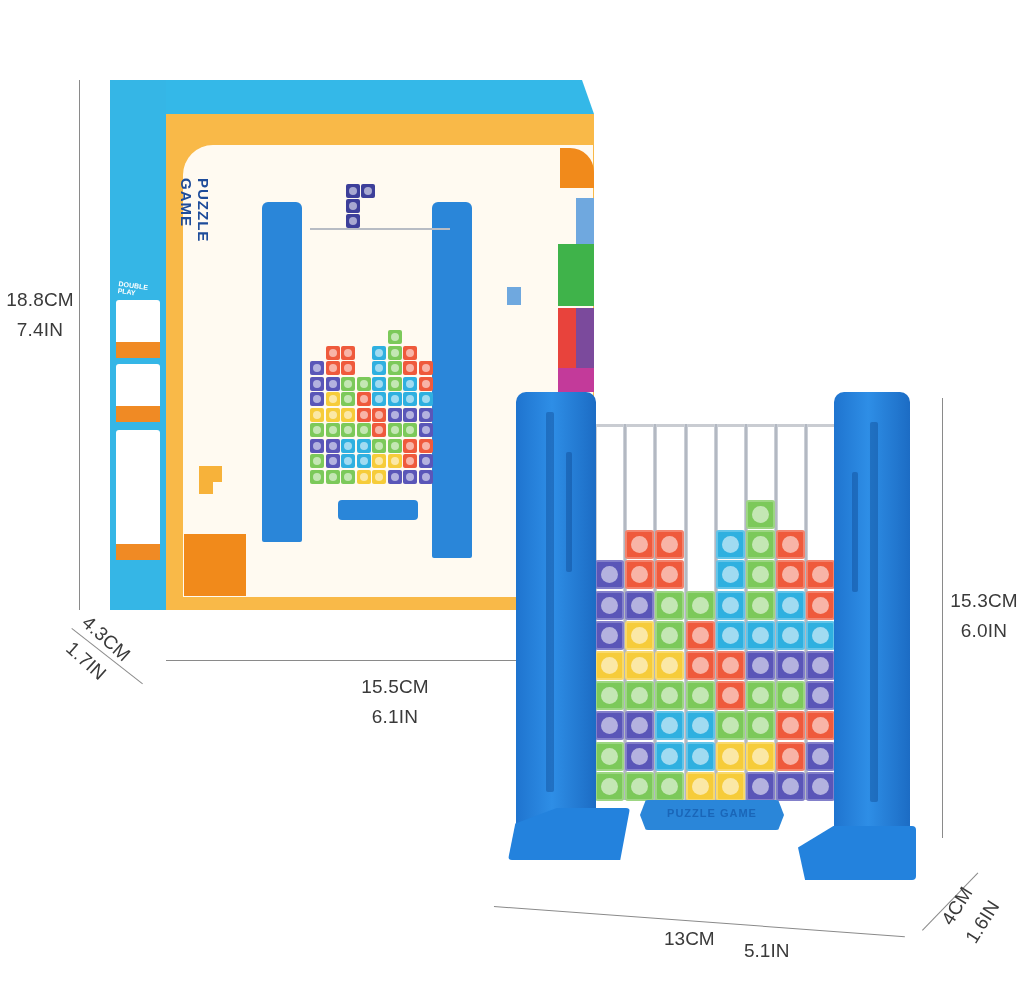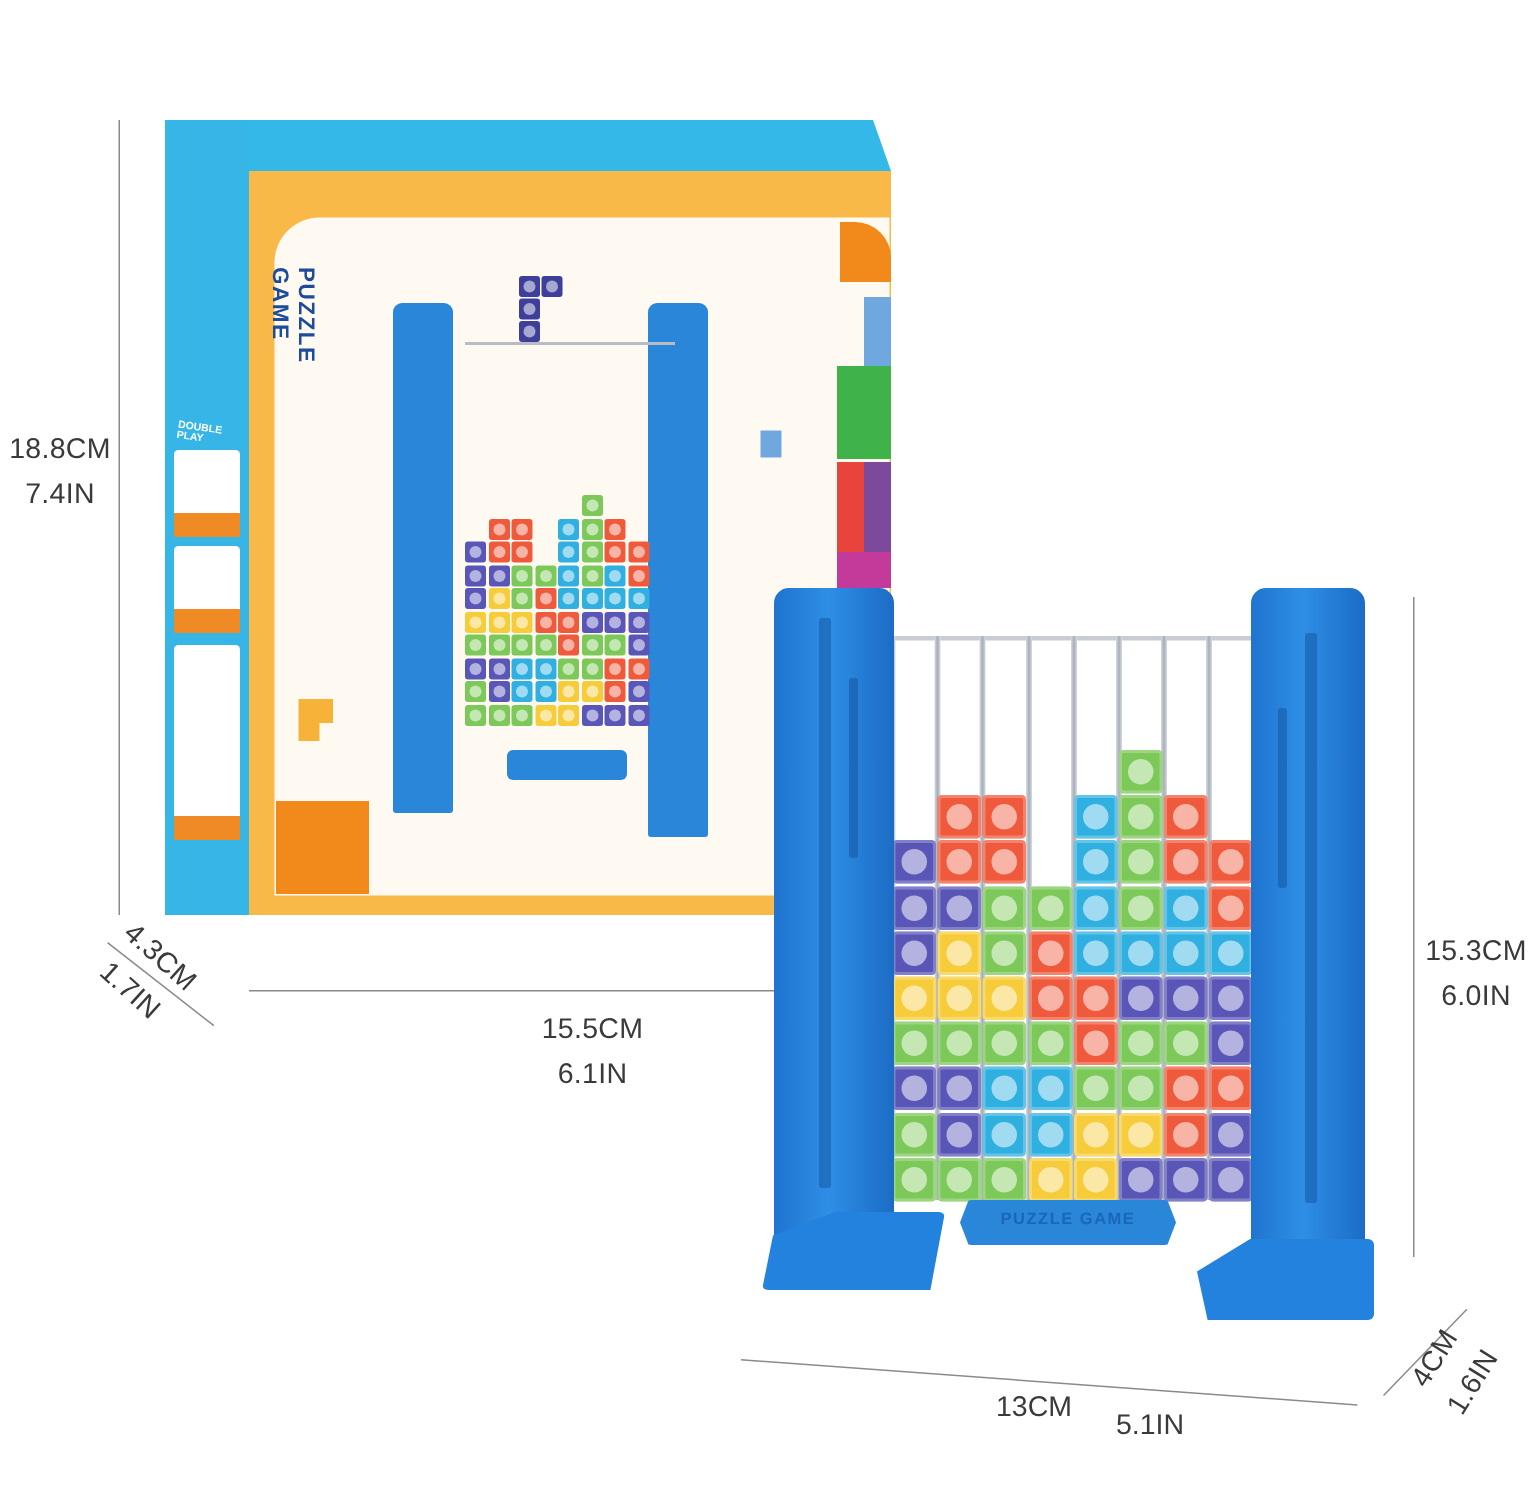--- a/index.html
+++ b/index.html
@@ -167,21 +167,21 @@
   <div>1.7IN</div>
 </div>
 
 <div class="line" style="left:166px;top:660px;width:356px;height:1px;"></div>
 <div class="dim-text" style="left:345px;top:672px;width:100px;">
   <div>15.5CM</div>
   <div>6.1IN</div>
 </div>
 
 <div class="line" style="left:942px;top:398px;width:1px;height:440px;"></div>
-<div class="dim-text" style="left:944px;top:620px;width:80px;">
+<div class="dim-text" style="left:944px;top:586px;width:80px;">
   <div>15.3CM</div>
   <div>6.0IN</div>
 </div>
 
 <div class="line" style="left:494px;top:906px;width:412px;height:1px;transform:rotate(4.2deg);transform-origin:left top;"></div>
 <div style="position:absolute;left:664px;top:928px;font-size:19px;color:#3a3a3a;">13CM</div>
 <div style="position:absolute;left:744px;top:940px;font-size:19px;color:#3a3a3a;">5.1IN</div>
 
 <div class="line" style="left:922px;top:930px;width:80px;height:1px;transform:rotate(-46deg);transform-origin:left top;"></div>
 <div class="dim-text" style="left:930px;top:884px;width:80px;transform:rotate(-58deg);">

